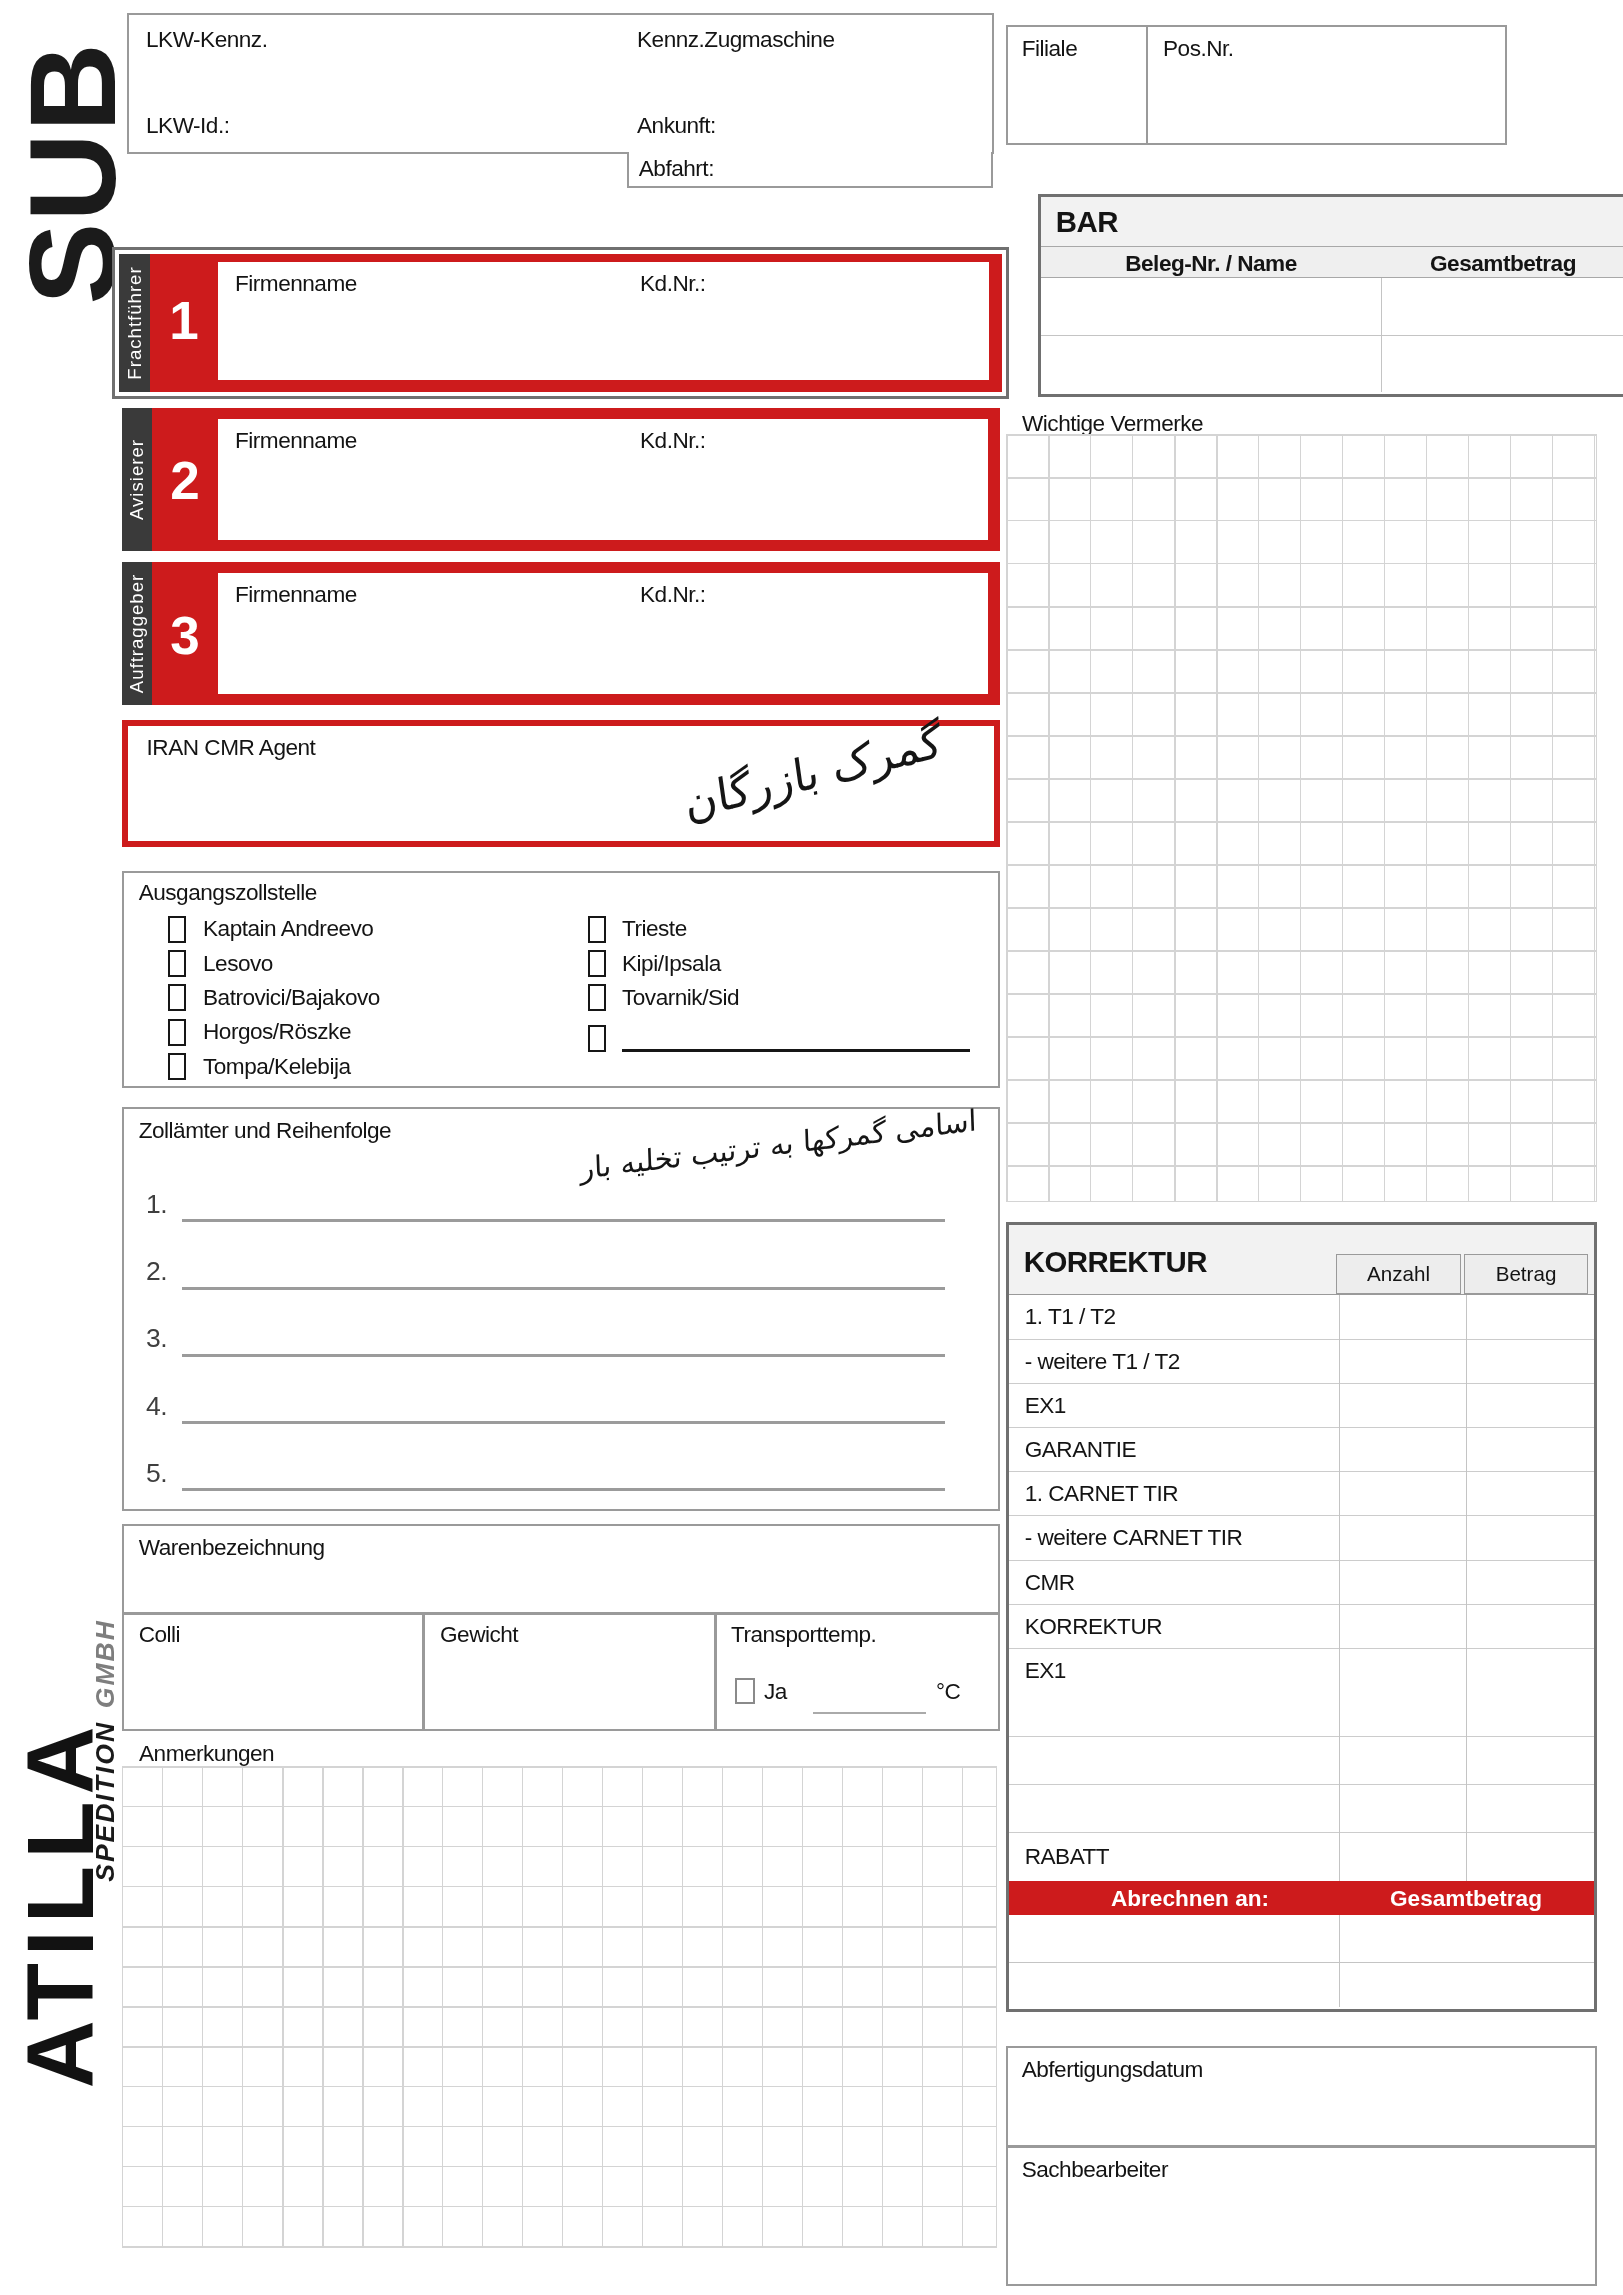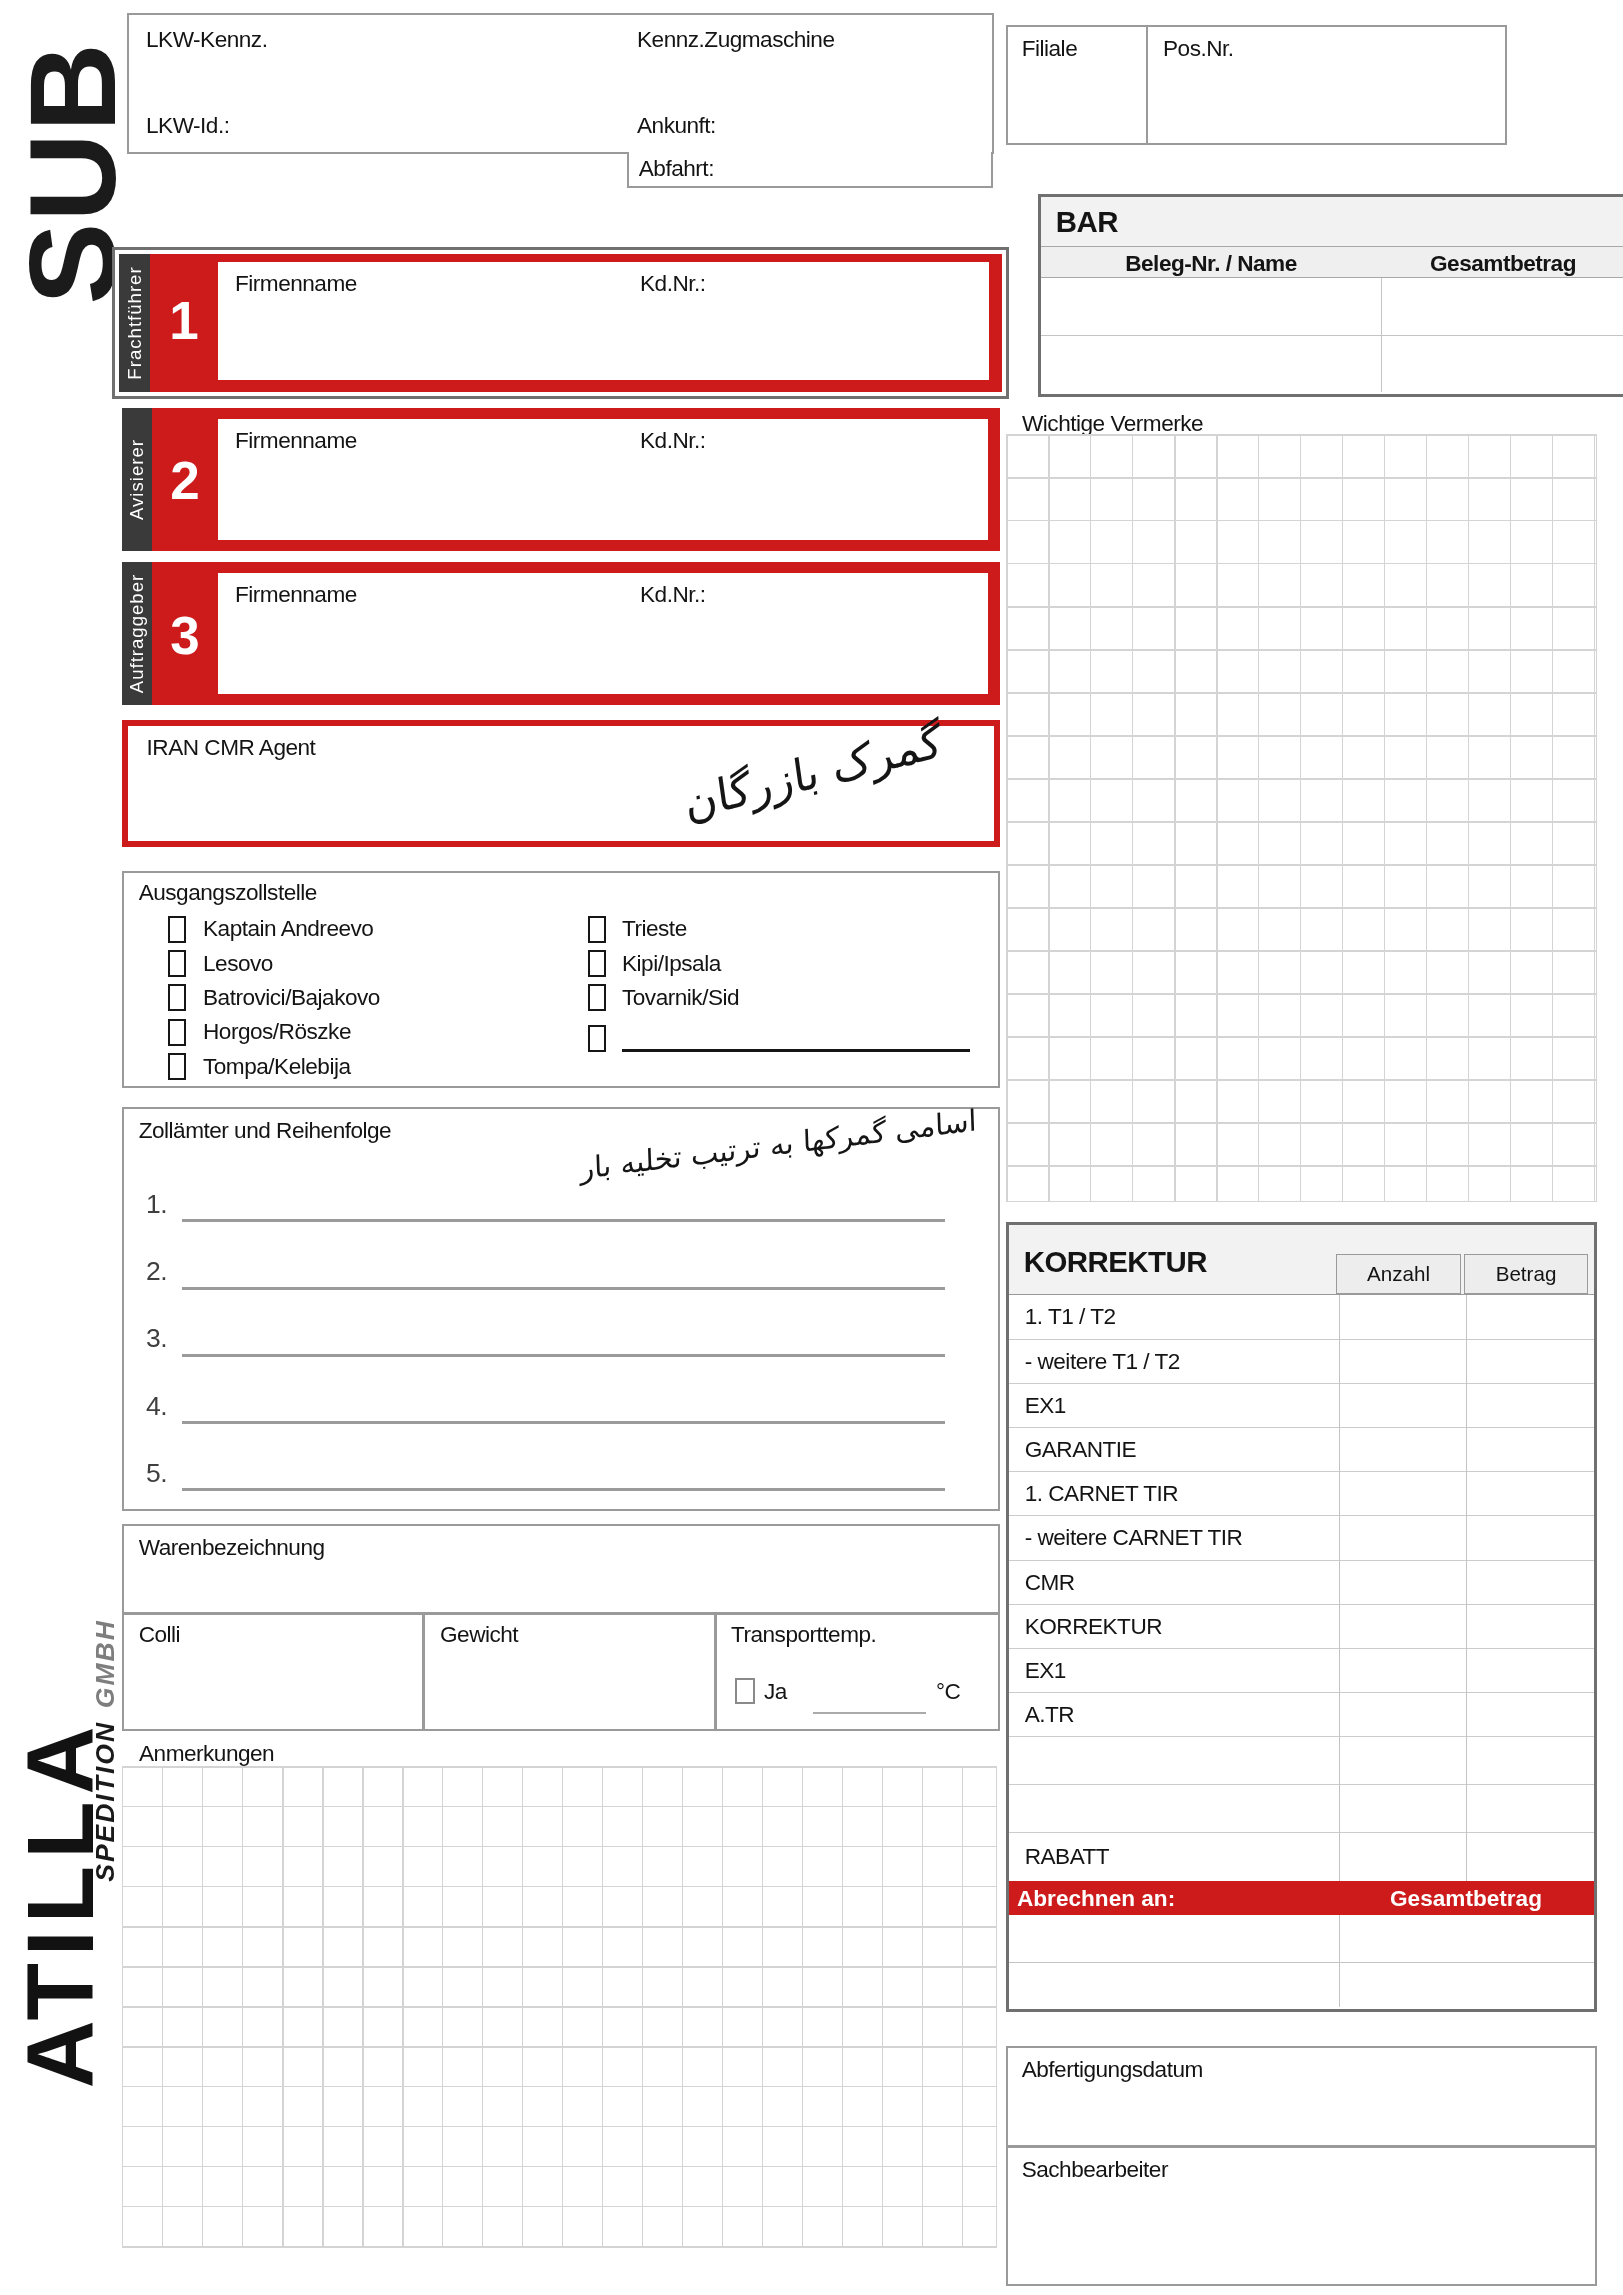--- a/index.html
+++ b/index.html
@@ -196,38 +196,35 @@
       </div>
     <div class="ab-row" style="top:290px;height:44px;">
         <span class="rowlbl"> - weitere CARNET TIR</span>
       </div>
     <div class="ab-row" style="top:379px;height:44px;">
         <span class="rowlbl">KORREKTUR</span>
       </div>
     <div class="ab-row" style="top:423px;height:44px;">
         <span class="rowlbl">EX1</span>
       </div>
-    <div class="ab-row" style="top:467px;height:44px;">
-        <span class="rowlbl">A.TR</span>
-      </div>
     <div class="ab-row" style="top:511px;height:48px;">
         <span class="rowlbl"></span>
       </div>
     <div class="ab-row" style="top:559px;height:48px;">
         <span class="rowlbl"></span>
       </div>
     <div class="ab-row" style="top:607px;height:49px;">
         <span class="rowlbl">RABATT</span>
       </div>
 
     <div class="vline" style="left:330px;top:70px;height:586px;"></div>
     <div class="vline" style="left:457px;top:70px;height:586px;"></div>
 
     <div class="abs" style="left:0;top:656px;width:100%;height:34px;background:#cd1b1c;color:#fff;font-weight:bold;font-size:22.6px;">
-      <span class="abs" style="left:8px;top:4.9px;width:330px;text-align:left;">Abrechnen an:</span>
+      <span class="abs" style="left:16px;top:4.9px;width:330px;text-align:center;">Abrechnen an:</span>
       <span class="abs" style="left:330px;top:4.9px;width:254px;text-align:center;">Gesamtbetrag</span>
     </div>
 
     <div class="abs" style="left:0;top:690px;width:100%;height:47px;"></div>
     <div class="hline" style="left:0;top:737px;width:100%;"></div>
     <div class="abs" style="left:0;top:737px;width:100%;height:45px;"></div>
     <div class="vline" style="left:330px;top:690px;height:92px;"></div>
   </div>
 
   <div class="box" style="left:122px;top:1524px;width:878px;height:90px;">

